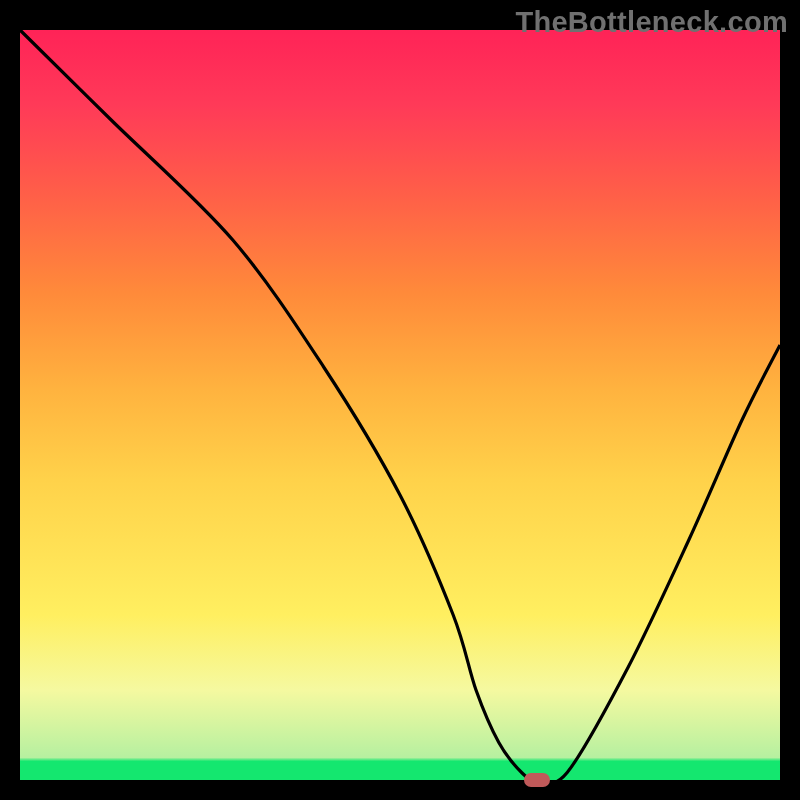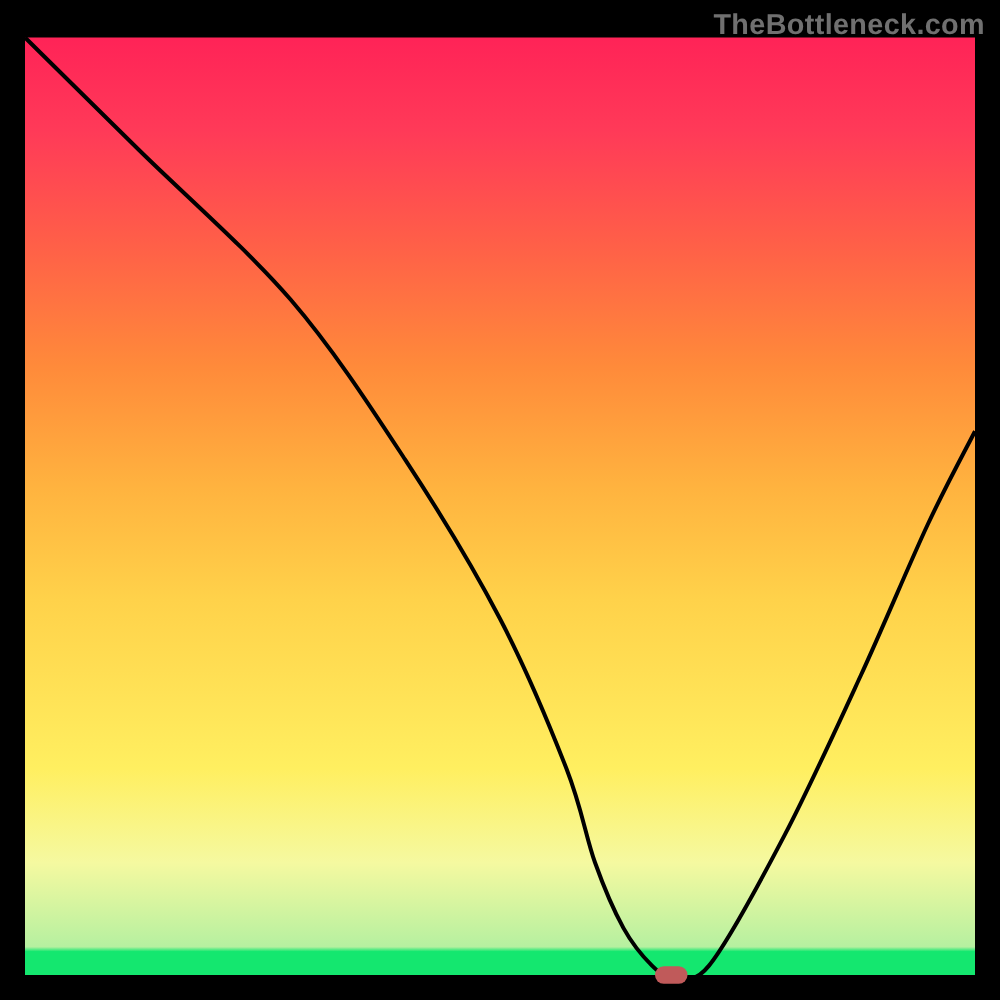--- a/index.html
+++ b/index.html
@@ -15,21 +15,21 @@
     position: relative;
     width: 800px;
     height: 800px;
     background: #000;
   }
   .watermark {
     position: absolute;
     top: 6px;
     right: 12px;
     color: #707070;
-    font-size: 23px;
+    font-size: 29px;
     font-weight: bold;
     letter-spacing: 0.3px;
     z-index: 10;
   }
   .plot-area {
     position: absolute;
     left: 20px;
     top: 30px;
     width: 760px;
     height: 750px;

